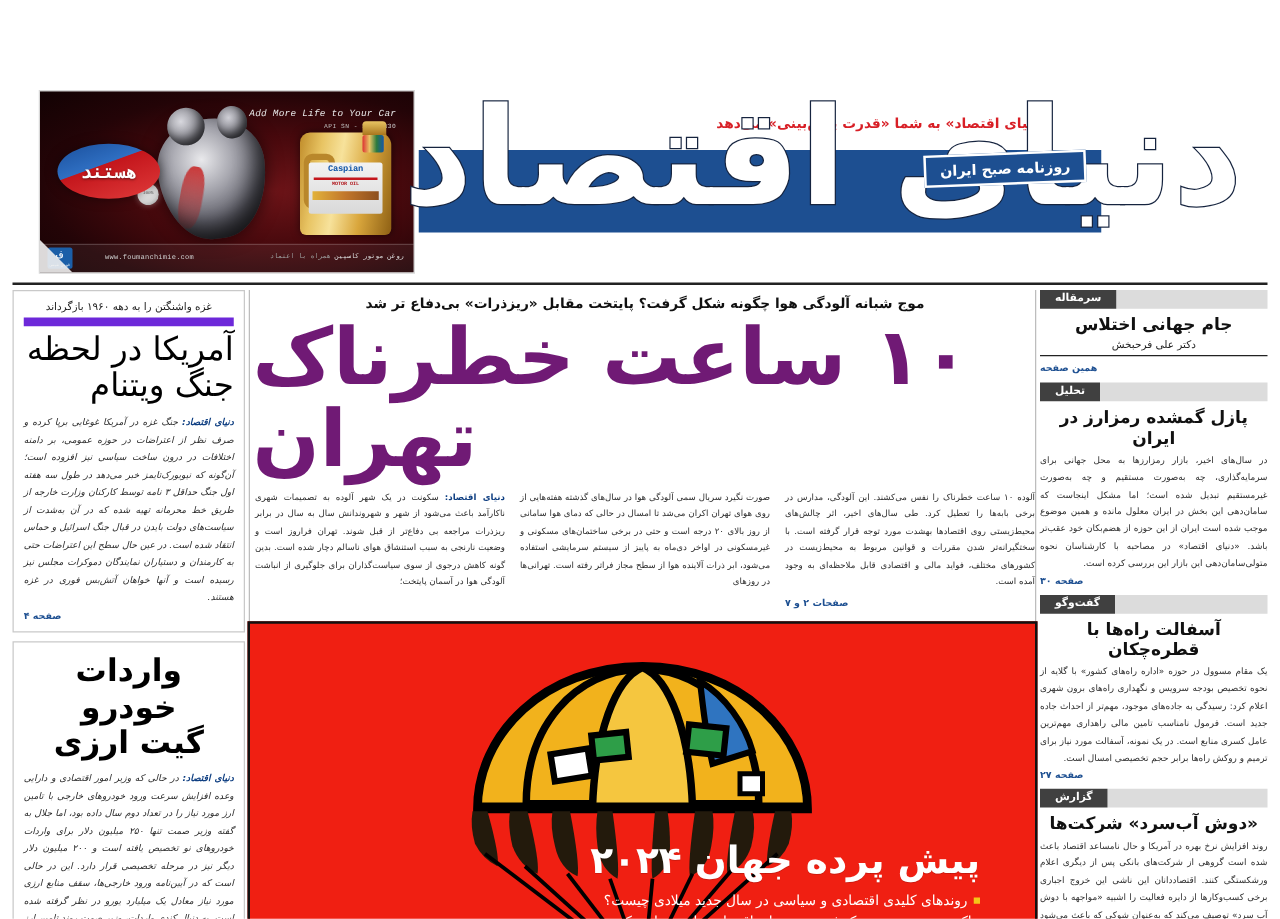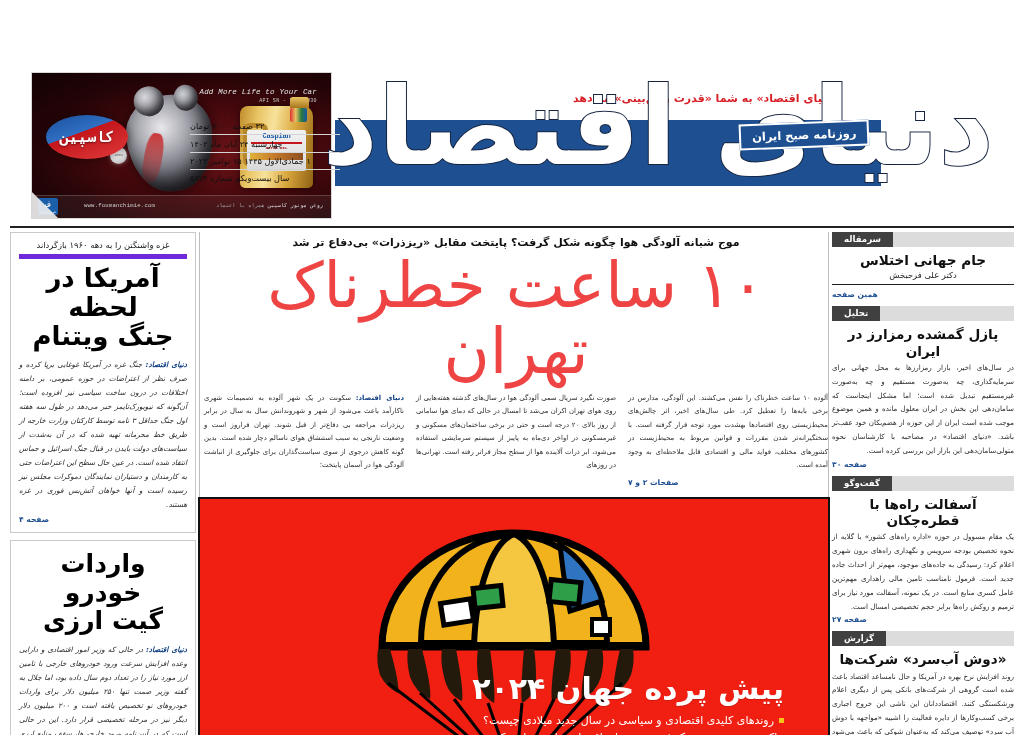--- a/index.html
+++ b/index.html
@@ -94,32 +94,32 @@
 
   
   .cols{position:absolute;left:10px;top:232px;width:1004px;height:498px;}
   .col-left{position:absolute;left:0;top:0;width:186px;height:498px;}
   .col-mid{position:absolute;left:192px;top:0;width:628px;height:498px;}
   .col-right{position:absolute;left:822px;top:0;width:182px;height:498px;}
   .vrule{position:absolute;top:0;width:1px;height:498px;background:#bdbdbd;}
 
   
   .lbox{border:1px solid #c9c9c9;padding:7px 8px 8px;margin-bottom:7px;background:#fff;}
-  .kicker-l{font-size:8.4px;text-align:center;color:#222;border-bottom:5px solid #6d28d9;padding-bottom:4px;margin-bottom:5px;white-space:nowrap;}
-  .head-l{font-size:26px;font-weight:bold;line-height:1.12;text-align:center;color:#000;margin:3px 0 7px;letter-spacing:-.5px;}
+  .kicker-l{font-size:8.4px;text-align:center;color:#222;border-bottom:7px solid #6d28d9;padding-bottom:4px;margin-bottom:5px;white-space:nowrap;}
+  .head-l{font-size:26px;font-weight:normal;line-height:1.12;color:#000;margin:3px 0 7px;letter-spacing:-.5px;}
   .head-l2{font-size:25px;font-weight:bold;line-height:1.14;text-align:center;color:#000;margin:2px 0 7px;letter-spacing:-.5px;}
   .body-l{font-size:7.3px;line-height:1.92;text-align:justify;color:#2a2a2a;font-style:italic;}
   .body-l b.lead{color:#0f3f82;font-weight:bold;}
   .pageref{color:#1d4f91;font-weight:bold;font-size:7.6px;margin-top:3px;}
   .pageref.left{text-align:left;}
 
   
   .mid-kicker{font-size:11px;font-weight:bold;text-align:center;color:#111;padding:4px 0 2px;white-space:nowrap;}
   .mid-head{
-    font-size:63px;font-weight:normal;text-align:center;color:#ef4444;line-height:1.04;
+    font-size:63px;font-weight:bold;text-align:left;color:#701a75;line-height:1.04;
     margin:2px 0 6px;letter-spacing:-2px;
   }
   .mid-body{display:flex;gap:12px;padding:2px 2px 6px;}
   .mid-body .mc{flex:1;font-size:6.9px;line-height:1.95;text-align:justify;color:#2b2b2b;}
   .mid-body .mc b.lead{color:#0f3f82;}
   .redbox{position:relative;width:628px;height:345px;background:#f01f12;border:2px solid #111;overflow:hidden;}
   .red-title{position:absolute;right:44px;top:172px;font-size:30px;font-weight:bold;color:#fff;white-space:nowrap;text-shadow:0 1px 0 rgba(0,0,0,.15);}
   .red-bul{position:absolute;right:44px;font-size:11px;color:#fff;white-space:nowrap;}
   .red-bul .b{display:inline-block;width:5px;height:5px;background:#f5c518;margin-left:5px;vertical-align:middle;}
   .red-b1{top:215px;}
@@ -160,21 +160,21 @@
         </div>
       </div>
 
       <div class="heart"></div>
       <div class="heart-red"></div>
       <div class="drop">
         <span>100%</span>
       </div>
 
       <div class="casp-logo">
-        <span>کاسپین</span>
+        <span>هستند</span>
       </div>
 
       <div class="ad-foot">
         <div class="web">www.foumanchimie.com</div>
         <div class="fa">
           <span>روغن موتور کاسپین</span>
           <b>همراه با اعتماد</b>
         </div>
         <div class="fk-logo">
           <i>ف</i>
@@ -185,26 +185,20 @@
     </div>
 
     <div class="slogan-red">«دنیای اقتصاد» به شما «قدرت پیش‌بینی» می‌دهد</div>
 
     <div class="blue-band"></div>
     <div class="logo-wrap">
       <div class="logo-ar">دنیای اقتصاد</div>
     </div>
     <div class="sobh-badge">روزنامه صبح ایران</div>
 
-    <div class="dateblock">
-      <div>۳۲ صفحه ۷۰۰۰ تومان</div>
-      <div>چهارشنبه ۲۴ آبان ماه ۱۴۰۲</div>
-      <div>۱ جمادی‌الاول ۱۴۴۵ ۱۵ نوامبر ۲۰۲۳</div>
-      <div>سال بیست‌ویکم شماره ۵۸۷۴</div>
-    </div>
 
     <div class="masthead-rule"></div>
   </div>
 
   <div class="cols">
     <div class="vrule" style="left:189px"></div>
     <div class="vrule" style="left:818px"></div>
 
     <div class="col-left">
 

